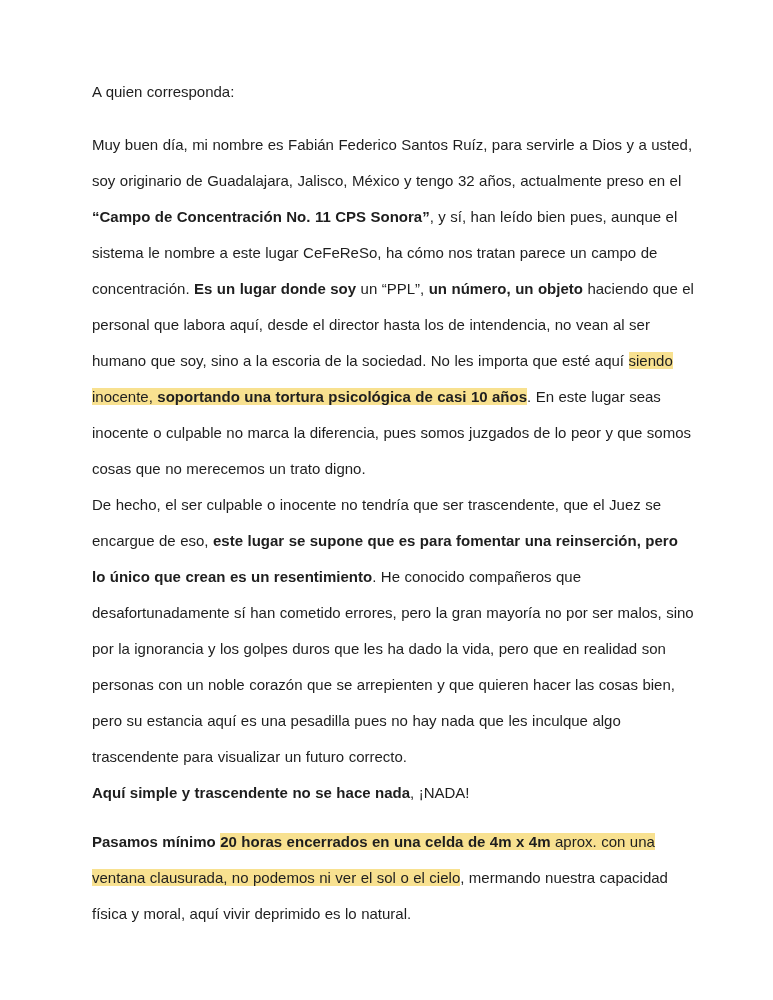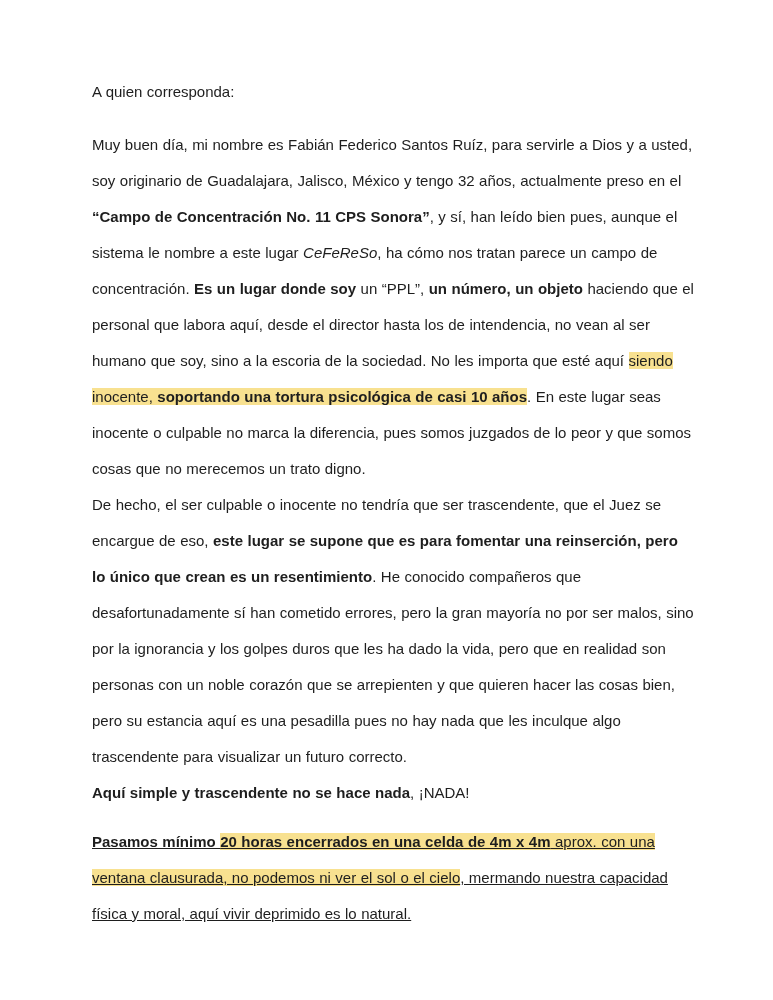--- a/index.html
+++ b/index.html
@@ -34,24 +34,23 @@
     word-spacing: 0.3px;
   }
   .salutation {
     margin: 0 0 17px 0;
   }
   p.para {
     margin: 0;
   }
   p.para.spaced {
     margin-top: 13px;
-    text-decoration: underline;
   }
   .b { font-weight: bold; }
-  .i { font-style: italic; }
+  .i { }
   .hl { background-color: var(--hl); }
 </style>
 </head>
 <body>
 
 <div class="page">
   <div class="doc">
     <p class="salutation">A quien corresponda:</p>
     <div>
         <p class="para"><span>Muy buen día, mi nombre es Fabián Federico Santos Ruíz, para servirle a Dios y a usted, soy originario de Guadalajara, Jalisco, México y tengo 32 años, actualmente preso en el </span><span class="b">“Campo de Concentración No. 11 CPS Sonora”</span><span>, y sí, han leído bien pues, aunque el sistema le nombre a este lugar </span><span class="i">CeFeReSo</span><span>, ha cómo nos tratan parece un campo de concentración. </span><span class="b">Es un lugar donde soy</span><span> un “PPL”, </span><span class="b">un número, un objeto</span><span> haciendo que el personal que labora aquí, desde el director hasta los de intendencia, no vean al ser humano que soy, sino a la escoria de la sociedad. No les importa que esté aquí </span><span class="hl">siendo inocente, </span><span class="b hl">soportando una tortura psicológica de casi 10 años</span><span>. En este lugar seas inocente o culpable no marca la diferencia, pues somos juzgados de lo peor y que somos cosas que no merecemos un trato digno.</span></p>

